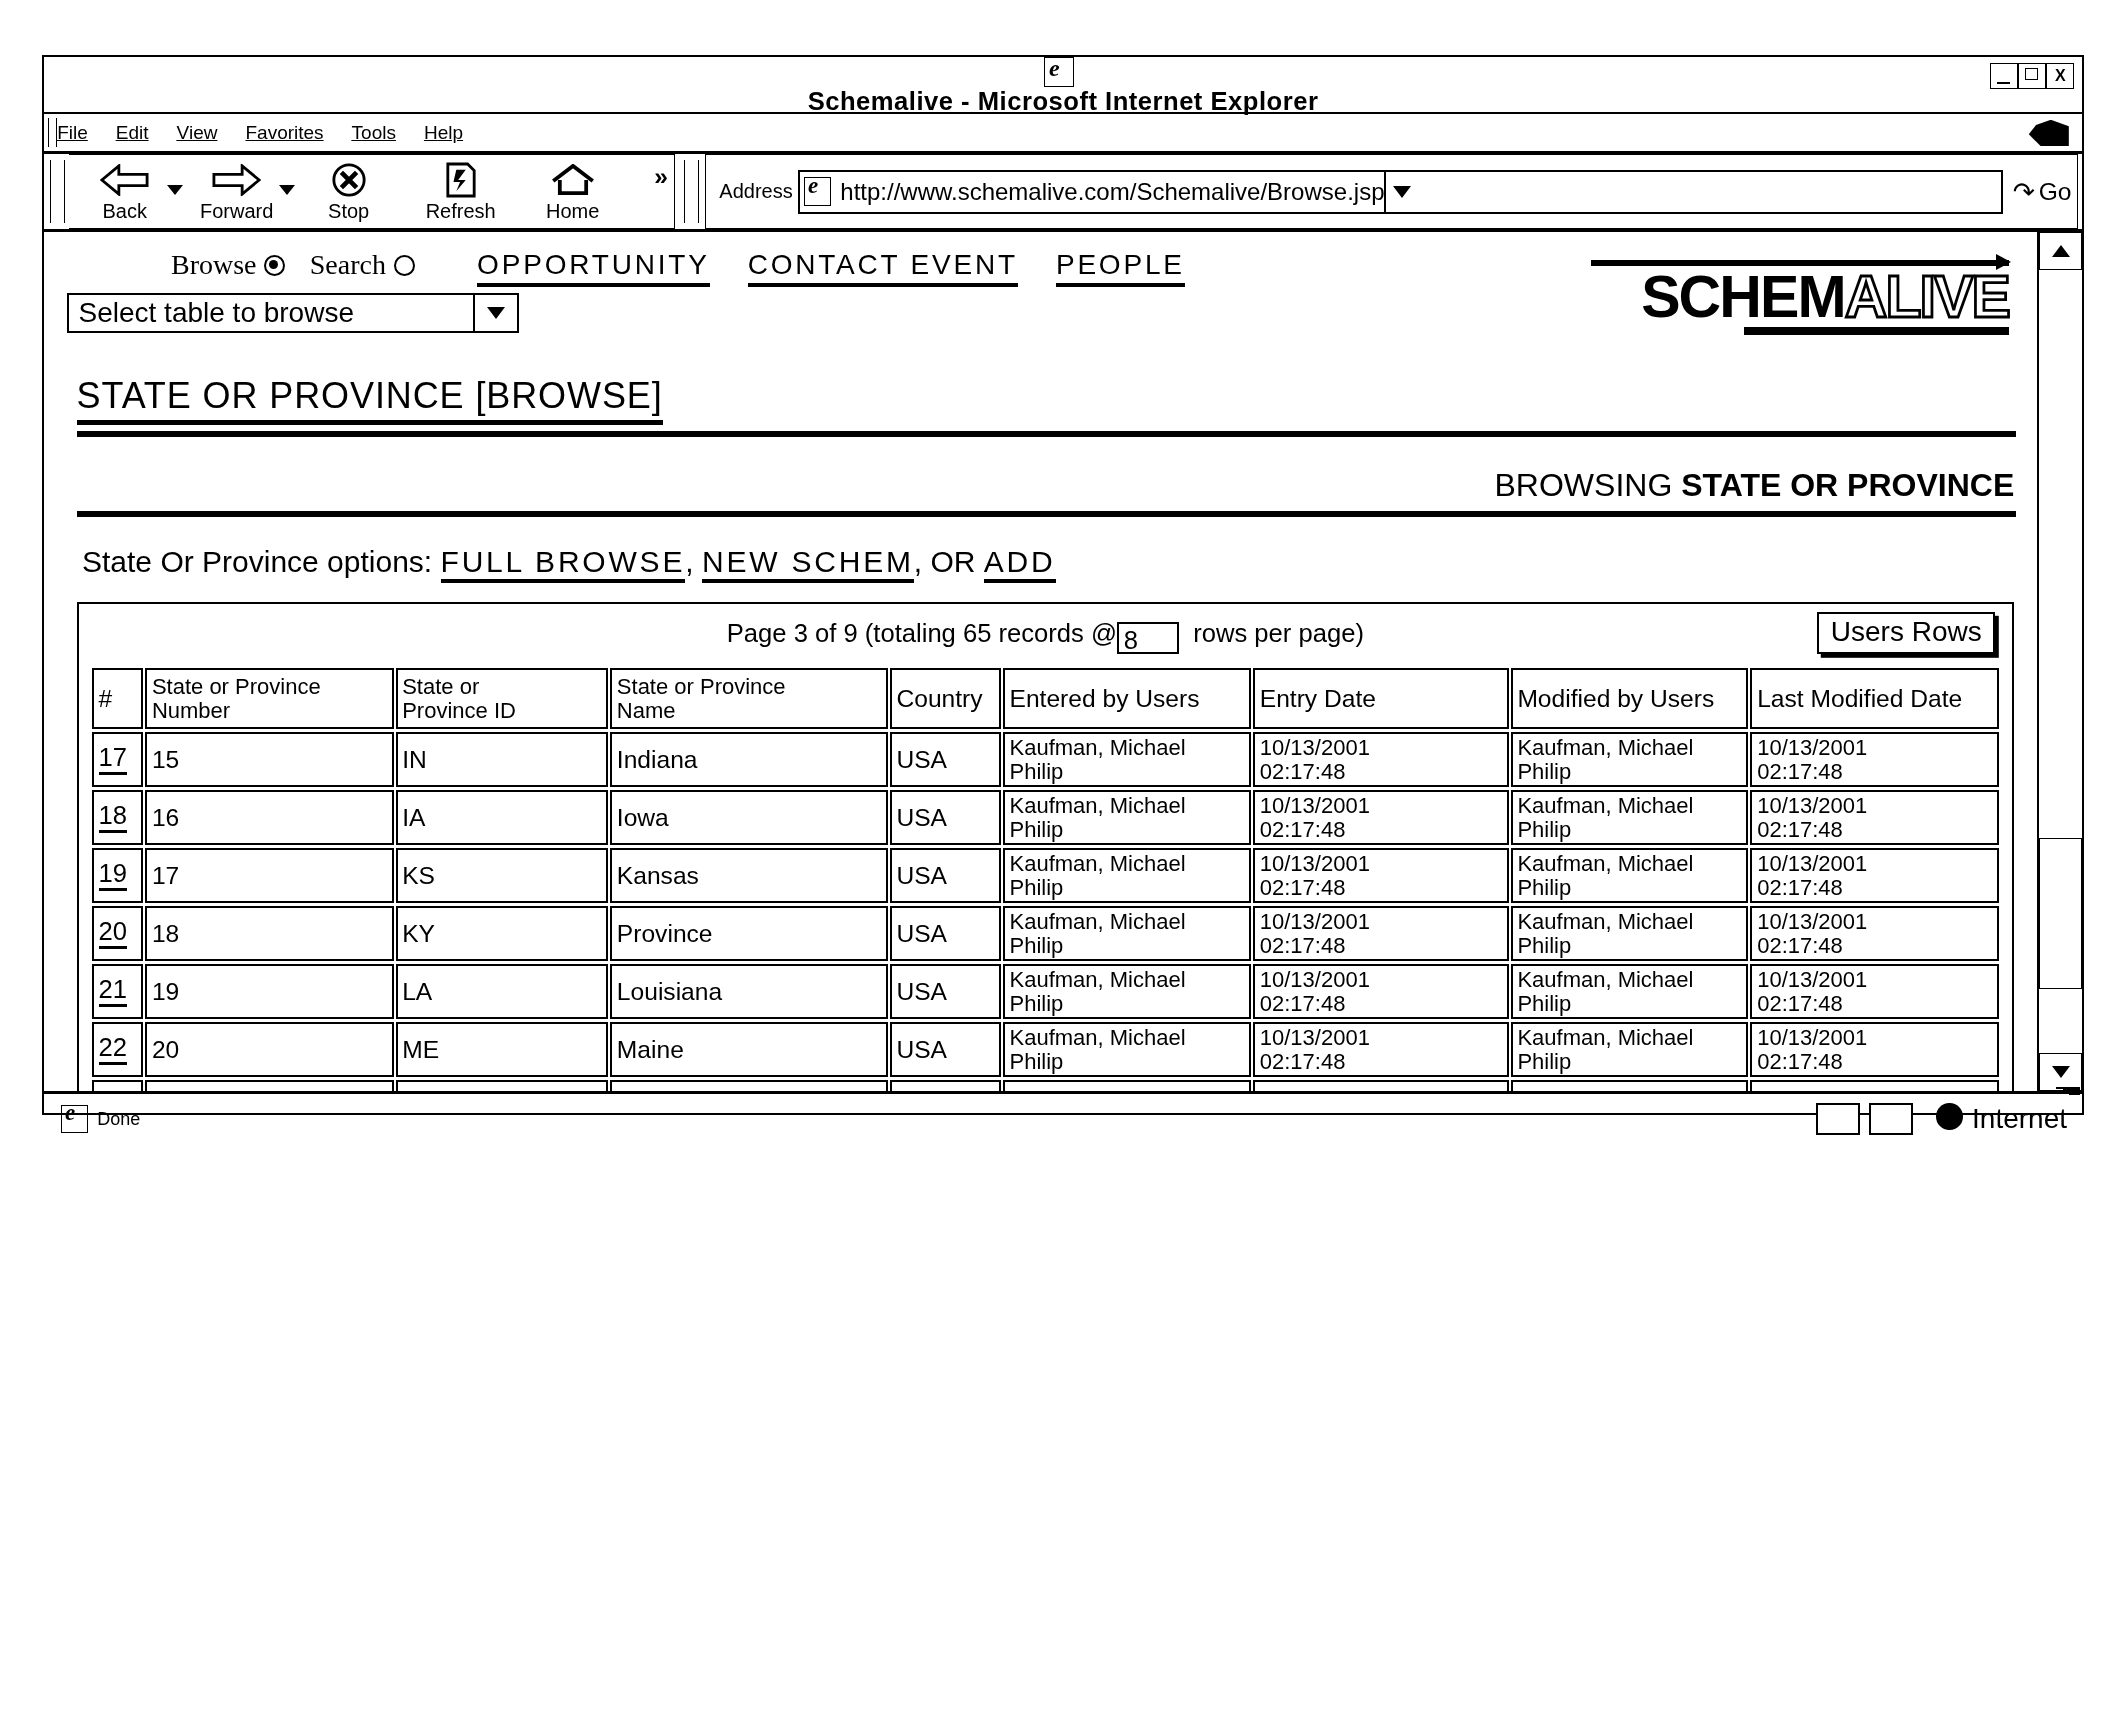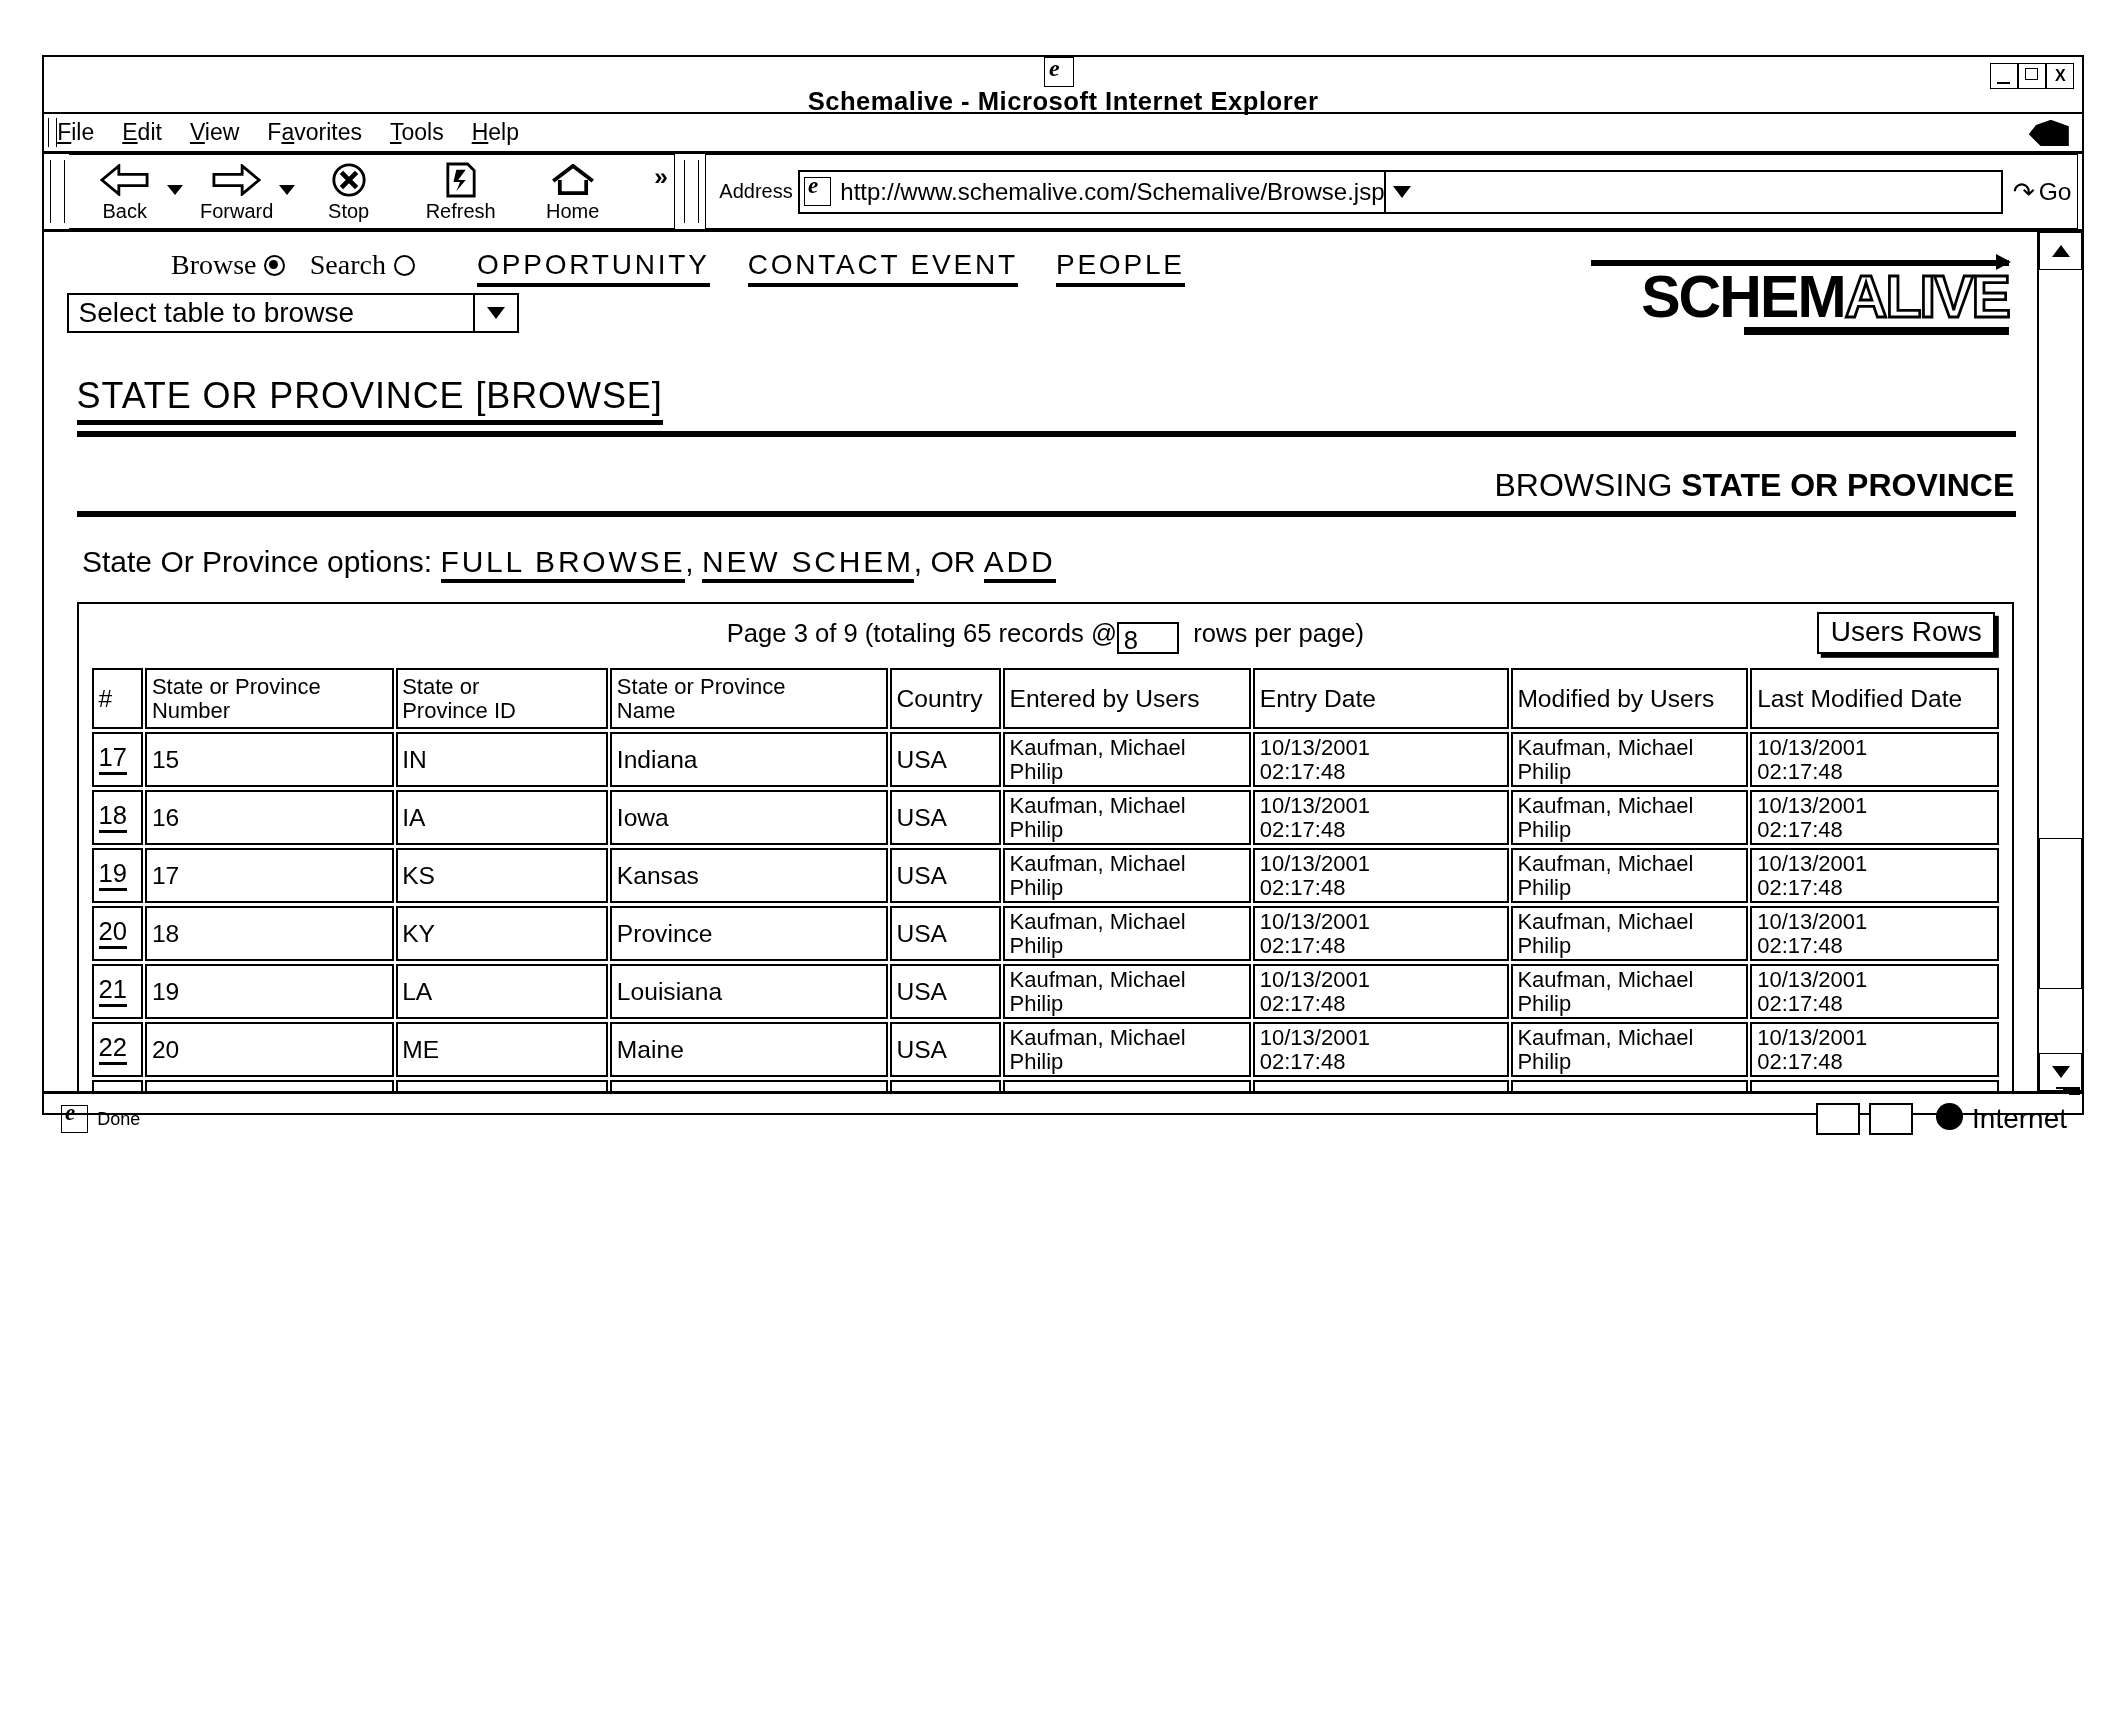--- a/index.html
+++ b/index.html
@@ -112,23 +112,24 @@
   }
   .menubar::before {
     content: "";
     position: absolute;
     left: 3.8px; top: 3.8px; bottom: 3.8px;
     width: 7.6px;
     border-left: 1.9px solid #000;
     border-right: 1.9px solid #000;
   }
   .menu-item {
-    font-size: 23px;
+    font-size: 19px;
     margin-right: 28px;
     white-space: nowrap;
+    text-decoration: underline;
   }
   .menu-item u { text-decoration: underline; }
   .menu-right-icon {
     position: absolute;
     right: 13.2px;
     top: 5.7px;
     width: 40px;
     height: 26.5px;
     background: #000;
     clip-path: polygon(0% 55%, 18% 20%, 55% 0%, 100% 25%, 100% 100%, 30% 100%);

